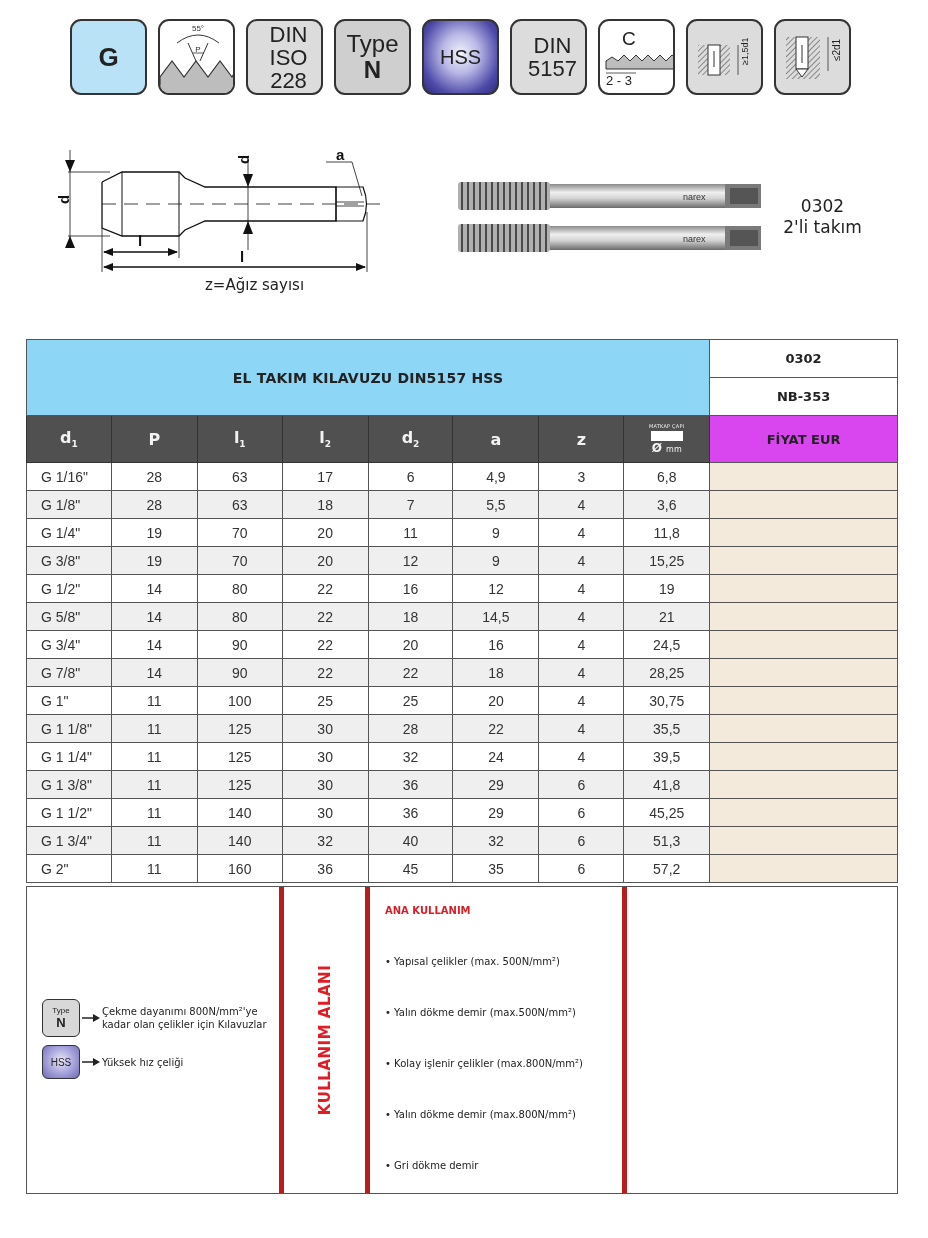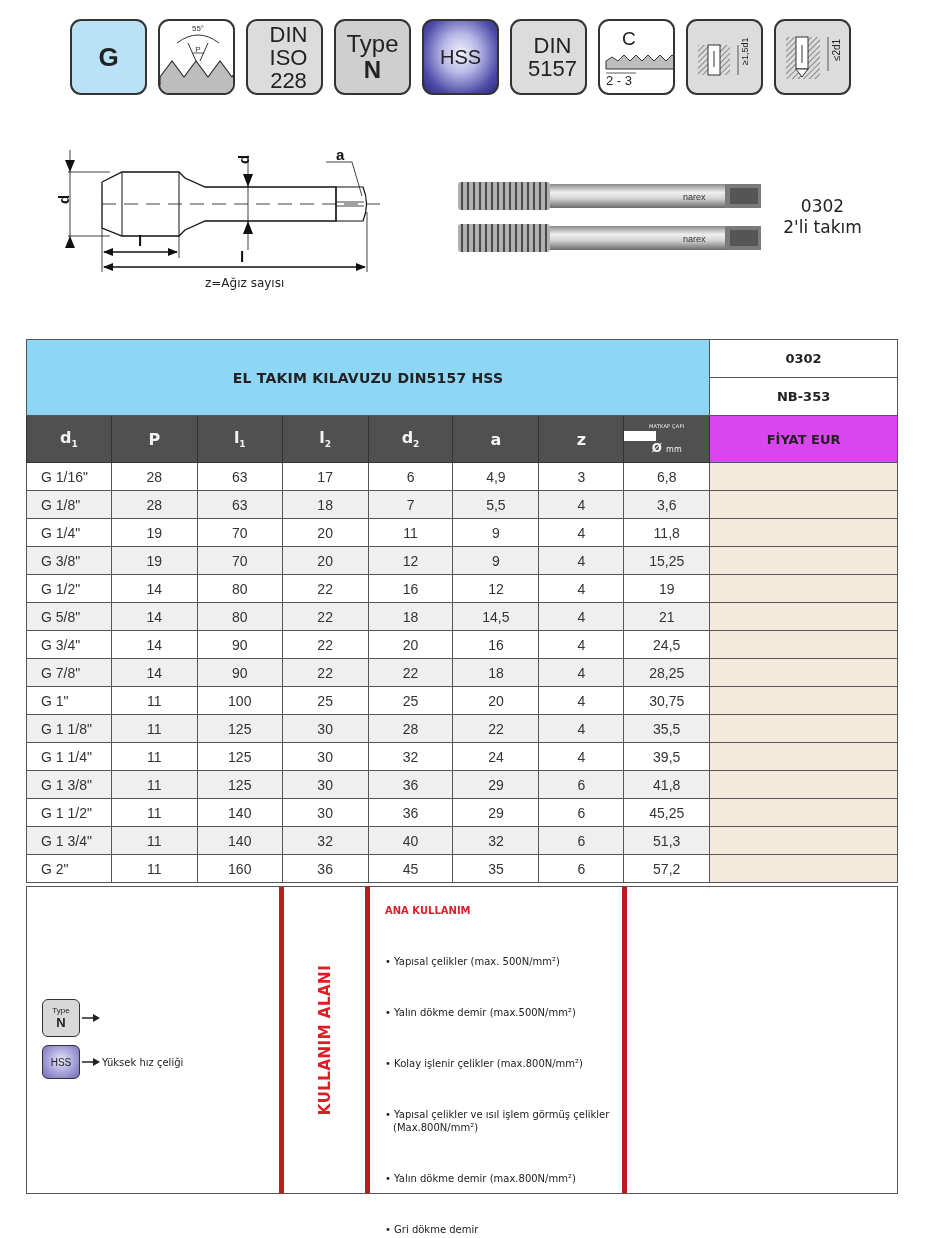--- a/index.html
+++ b/index.html
@@ -17,33 +17,33 @@
   .ib-grey2 { background: #cfcfcf; }
   .ib-din { font-family: "Liberation Sans", sans-serif; font-size: 22px; line-height: 23px; color: #222; }
   .ib-type .t1 { font-family: "Liberation Sans", sans-serif; font-size: 24px; line-height: 26px; }
   .ib-type .t2 { font-family: "Liberation Sans", sans-serif; font-weight: bold; font-size: 24px; line-height: 26px; }
   .ib-hss { background: radial-gradient(ellipse at 50% 45%, #f2f2fb 0%, #b9b8e6 35%, #4d4aa8 75%, #2e2c7c 100%); }
   .ib-hss span { font-family: "Liberation Sans", sans-serif; font-size: 20px; color: #222; }
   .ib svg { position: absolute; left: 0; top: 0; }
 
   
   .drawing { position: absolute; left: 40px; top: 140px; }
-  .caption { position: absolute; left: 205px; top: 276px; font-size: 12px; color: #222; }
+  .caption { position: absolute; left: 205px; top: 276px; font-size: 15px; color: #222; }
   .photo { position: absolute; left: 455px; top: 178px; }
   .set-code { position: absolute; left: 780px; top: 196px; width: 85px; text-align: center; font-size: 17px; line-height: 21px; color: #222; }
 
   
   .tbl { position: absolute; left: 26px; top: 339px; width: 872px; border-collapse: collapse; }
   .tbl td, .tbl th { border: 1px solid #555; padding: 0; text-align: center; }
   .title-cell { background: #8ed6f6; font-family: "DejaVu Sans", sans-serif; font-weight: bold; font-size: 14px; color: #222; letter-spacing: 0.2px; }
   .code-cell { background: #fff; font-weight: bold; font-size: 13px; height: 38px; color: #222; }
   .hdr th { background: #505050; color: #f2f2f2; font-family: "DejaVu Sans", sans-serif; font-weight: bold; font-size: 16px; height: 47px; border-color: #333; }
   .hdr th sub { font-size: 9px; }
   .hdr th.price { background: #d946ef; color: #222; font-size: 13px; border-color: #555; }
-  .drill { display: flex; flex-direction: column; line-height: 1; }
+  .drill { display: flex; flex-direction: column; align-items: center; line-height: 1; }
   .drill .dl { font-size: 5px; font-weight: normal; letter-spacing: 0.2px; }
   .drill .db { width: 32px; height: 10px; background: #fff; margin: 2px 0 1px; }
   .drill .dm { font-size: 12px; }
   .drill .dm small { font-size: 8px; font-weight: normal; }
   .row td { height: 28px; font-family: "Liberation Sans", sans-serif; font-size: 14px; color: #333; }
   .row td.size { text-align: left; padding-left: 14px; }
   .row.alt td { background: #efefef; }
   .row td.price { background: #f3eadb; }
 
   
@@ -432,38 +432,38 @@
     <div class="legend">
       <div class="lg-item">
         <div class="lg-box lg-type">
           <span class="a">Type</span>
             <span class="b">N</span>
         </div>
         <svg class="lg-arrow" viewBox="0 0 18 10">
             <line x1="0" y1="5" x2="12" y2="5" stroke="#222" stroke-width="1.5"></line>
             <polygon points="11,1 18,5 11,9" fill="#222"></polygon>
           </svg>
+        <div class="lg-text" style="width:180px">Çekme dayanımı 800N/mm²'ye kadar olan çelikler için Kılavuzlar</div>
       </div>
       <div class="lg-item">
         <div class="lg-box lg-hss">HSS</div>
         <svg class="lg-arrow" viewBox="0 0 18 10">
             <line x1="0" y1="5" x2="12" y2="5" stroke="#222" stroke-width="1.5"></line>
             <polygon points="11,1 18,5 11,9" fill="#222"></polygon>
           </svg>
         <div class="lg-text">Yüksek hız çeliği</div>
       </div>
     </div>
   </div>
   <div class="col c2">
     <div class="vert">KULLANIM ALANI</div>
   </div>
   <div class="col c3">
     <div class="usage" id="usage1">
       <div class="head">ANA KULLANIM</div>
     <div class="item">Yapısal çelikler (max. 500N/mm²)</div>
         <div class="item">Yalın dökme demir (max.500N/mm²)</div>
         <div class="item">Kolay işlenir çelikler (max.800N/mm²)</div>
-        <div class="item">Yapısal çelikler ve ısıl işlem görmüş çelikler (Max.800N/mm²)</div>
         <div class="item">Yalın dökme demir (max.800N/mm²)</div>
         <div class="item">Gri dökme demir</div>
       </div>
   </div>
 </div>
 
 </body></html>

